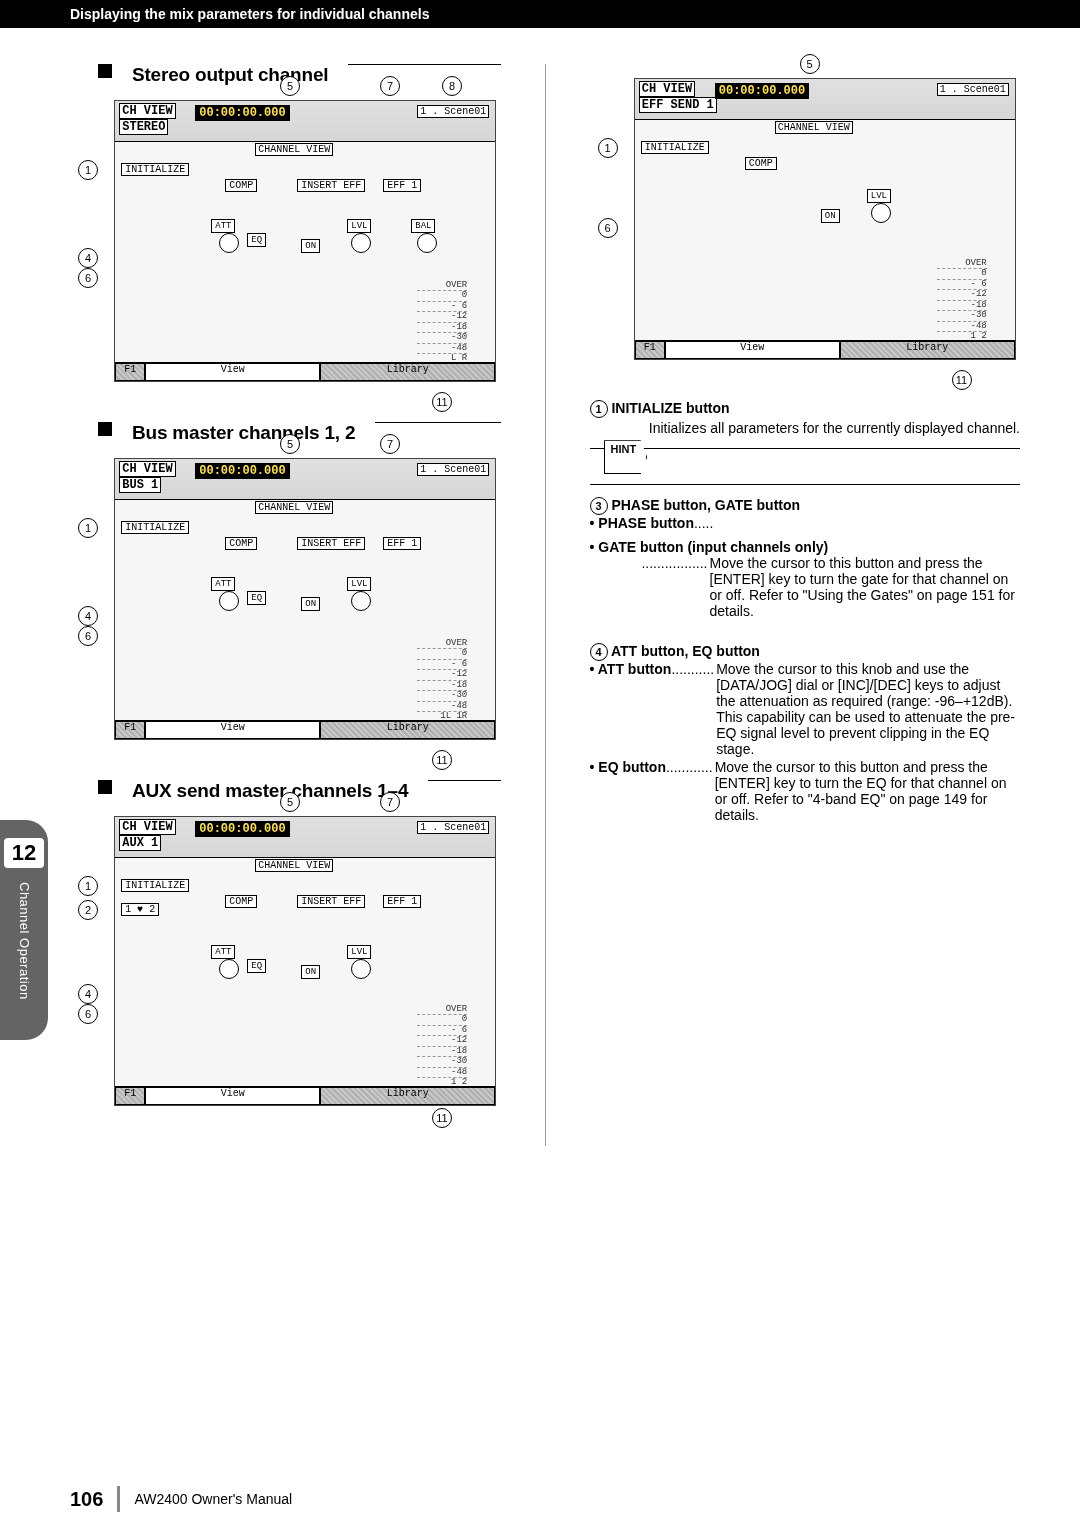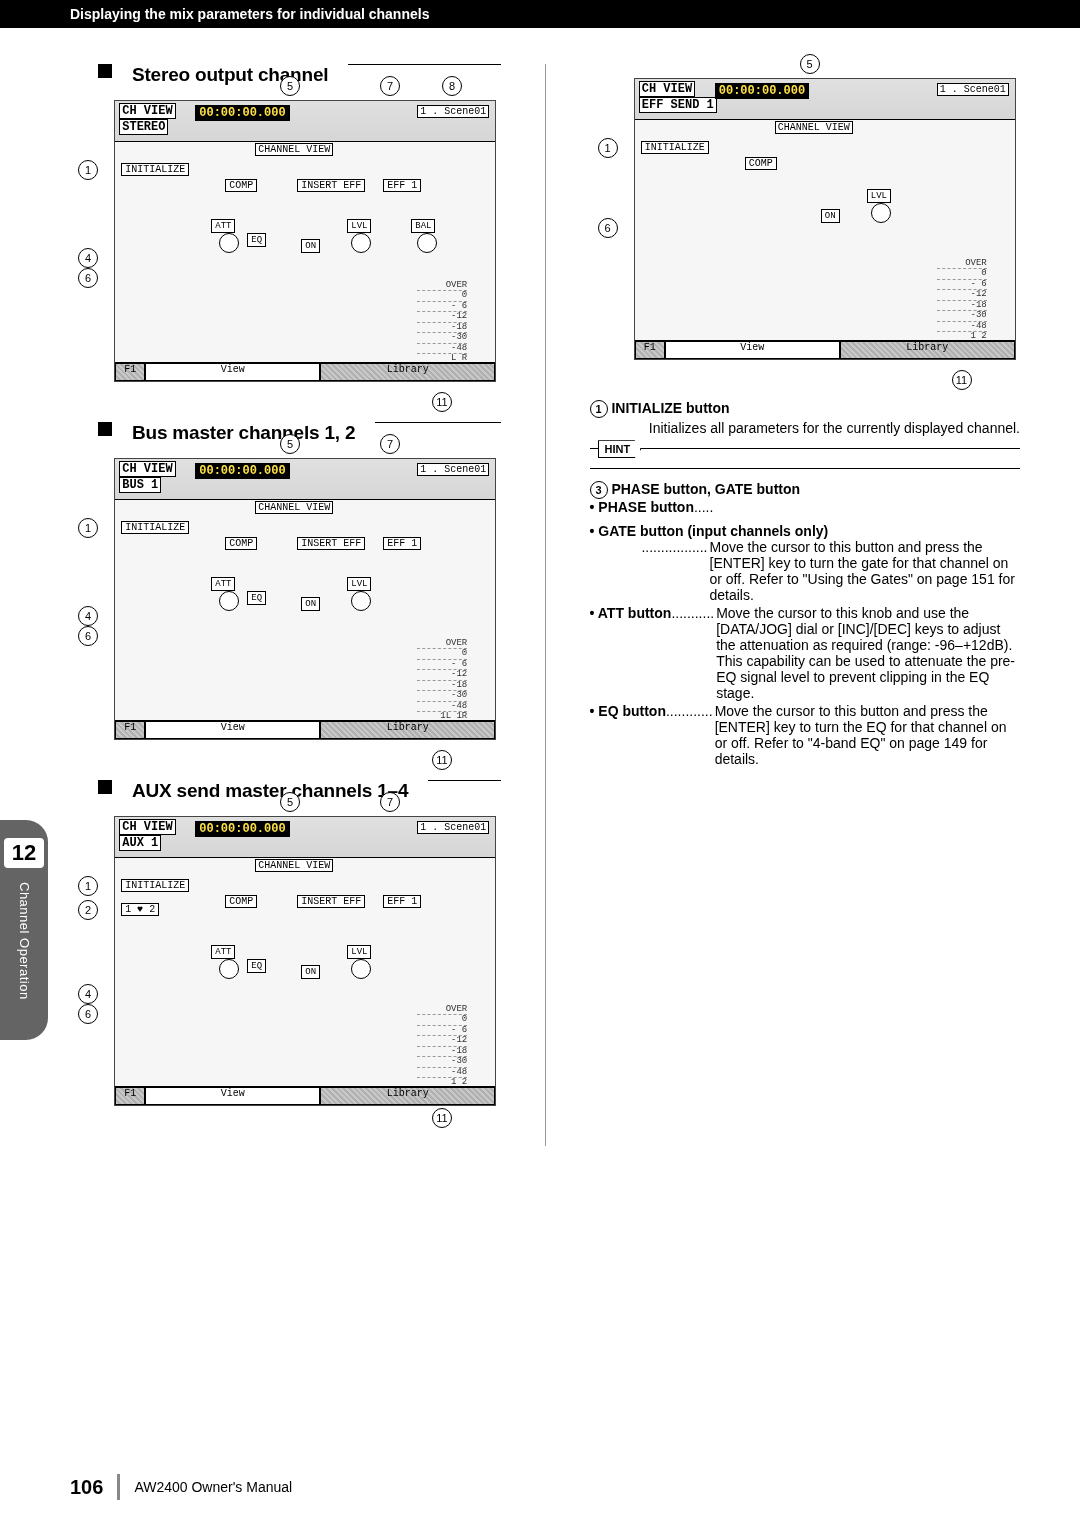--- a/index.html
+++ b/index.html
@@ -176,37 +176,37 @@
     border-left: none;
     border-right: none;
     padding: 0;
     margin: 10px 0 12px 0;
   }
   .hint-tag {
     background: #fff;
     border: 1px solid #000;
     font-size: 11px;
     font-weight: bold;
-    padding: 2px 10px 2px 6px;
+    padding: 2px 10px 18px 6px;
     display: inline-block;
     position: relative;
     top: -10px;
-    left: 8px;
+    left: 14px;
     clip-path: polygon(0 0, 85% 0, 100% 50%, 85% 100%, 0 100%);
   }
   .hint-body { font-size: 12px; font-style: italic; padding: 0 10px 6px 14px; margin-top:-6px;}
   .desc-list { font-size: 14px; }
   .desc-list .li { display: flex; align-items: flex-start; margin-bottom: 2px; }
   .desc-list .lbl { font-weight: bold; white-space: pre; }
   .desc-list .dots { letter-spacing: 0; }
   .desc-list .val { flex: 1; padding-left: 2px; }
   .footer {
     position: absolute;
     left: 70px;
-    bottom: 28px;
+    bottom: 16px;
     display: flex;
     align-items: center;
     gap: 14px;
     font-size: 14px;
   }
   .footer .pn { font-size: 20px; font-weight: bold; }
   .footer .sep { width: 3px; height: 26px; background: #888; }
 </style>
 </head>
 <body>
@@ -480,20 +480,24 @@
       </div>
       <div class="li" style="flex-direction:column;">
         <span class="lbl" style="margin-top:6px;">• GATE button (input channels only)</span>
         <div style="display:flex;">
           <span style="width:118px; text-align:right;" class="dots">.................</span>
           <span class="val">Move the cursor to this button and press the [ENTER] key to turn the gate for that channel on or off. Refer to "Using the Gates" on page 151 for details.</span>
         </div>
       </div>
     </div>
 
+    <div class="item-head" style="margin-top:24px;">
+      <span style="display:inline-block; width:16px; height:16px; border:1px solid #000; border-radius:50%; text-align:center; font-size:11px; line-height:16px;">4</span>
+      <span>ATT button, EQ button</span>
+    </div>
     <div class="desc-list">
       <div class="li">
         <span class="lbl">• ATT button</span>
           <span class="dots">...........</span>
         <span class="val">Move the cursor to this knob and use the [DATA/JOG] dial or [INC]/[DEC] keys to adjust the attenuation as required (range: -96–+12dB). This capability can be used to attenuate the pre-EQ signal level to prevent clipping in the EQ stage.</span>
       </div>
       <div class="li">
         <span class="lbl">• EQ button</span>
           <span class="dots">............</span>
         <span class="val">Move the cursor to this button and press the [ENTER] key to turn the EQ for that channel on or off. Refer to "4-band EQ" on page 149 for details.</span>

